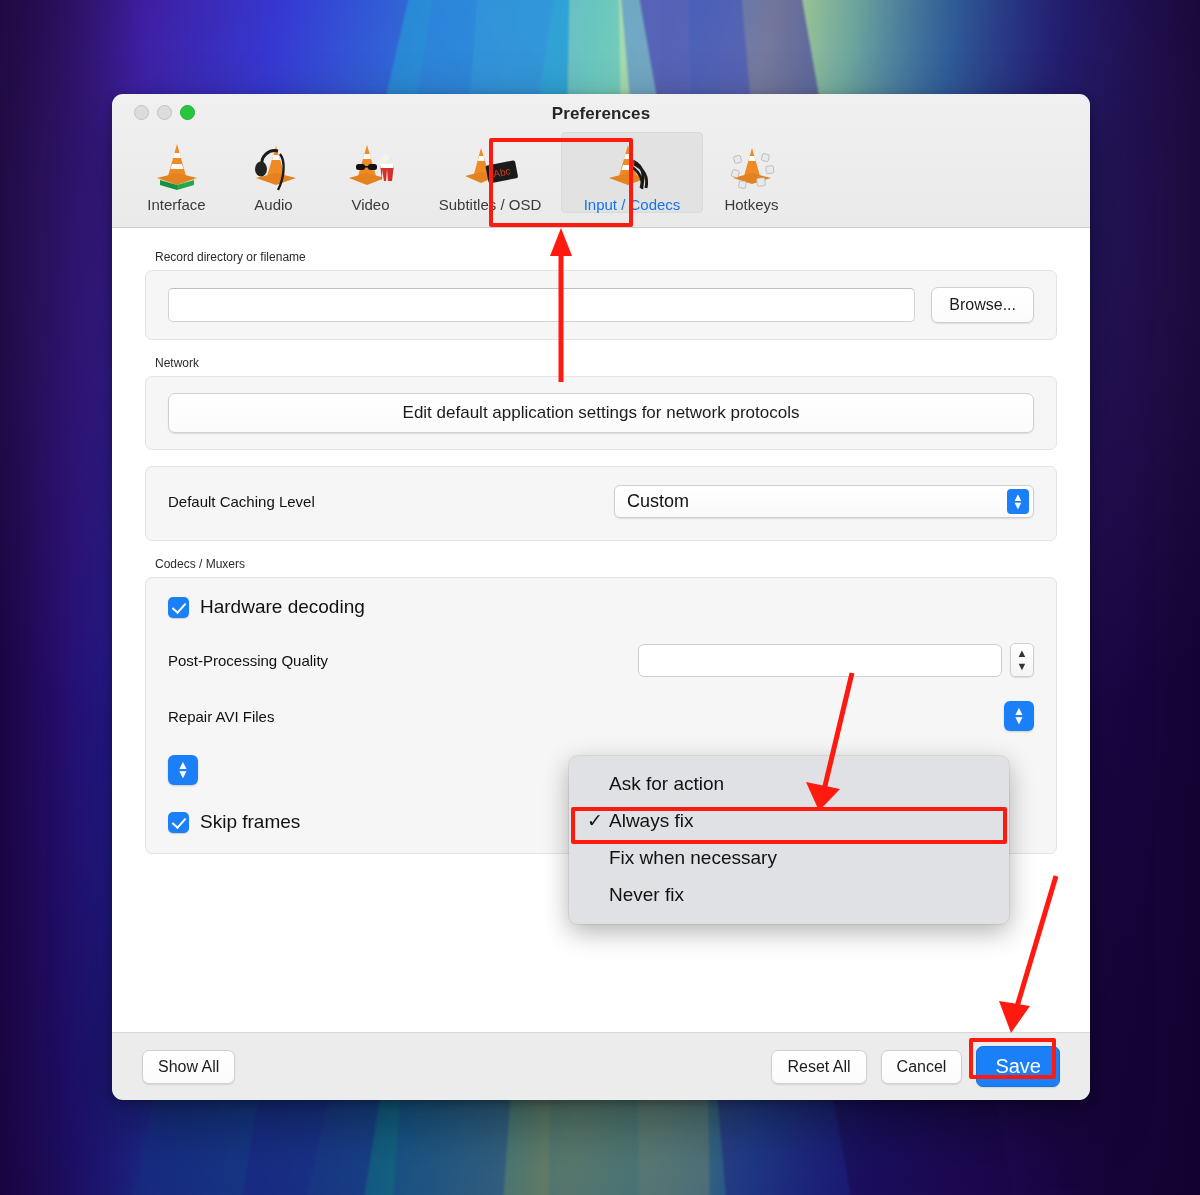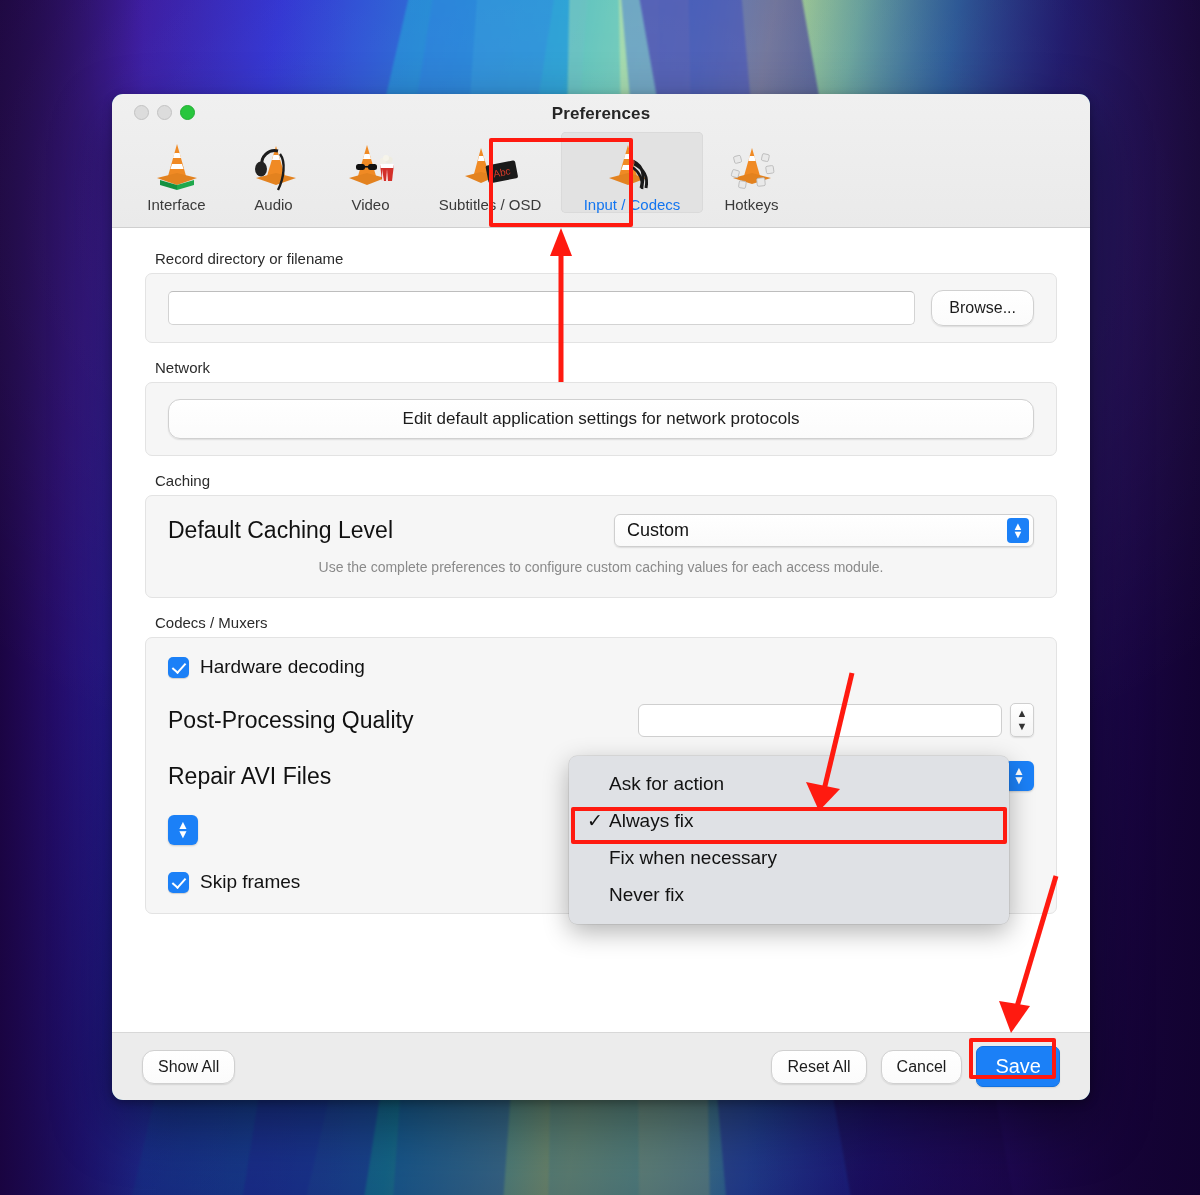--- a/index.html
+++ b/index.html
@@ -82,49 +82,49 @@
   .tablabel { font-size: 15px; color: #3a3a3a; margin-top: 2px; white-space: nowrap; }
   .tabitem.sel .tablabel { color: #1275f0; }
   .tabitem.wide { width: 142px; }
 
   
   #content {
     flex: 1 1 auto; background: #ffffff;
     padding: 22px 33px 8px 33px;
     position: relative;
   }
-  .sec-title { font-size: 15px; color: #2b2b2b; margin: 0 0 6px 10px; }
+  .sec-title { font-size: 12px; color: #2b2b2b; margin: 0 0 6px 10px; }
   .panel {
     background: #f6f6f6;
     border: 1px solid #e3e3e3;
     border-radius: 7px;
     padding: 16px 22px;
   }
   .row { display: flex; align-items: center; }
 
   .textfield {
     flex: 1 1 auto; height: 34px;
     background: #fff; border: 1px solid #d3d3d3;
     border-top-color: #bdbdbd;
     border-radius: 5px;
   }
   .btn {
     background: linear-gradient(#ffffff,#fbfbfb);
     border: 1px solid #d0d0d0;
-    border-radius: 12px;
+    border-radius: 7px;
     font-size: 16px; color: #1c1c1c;
     padding: 7px 15px;
     box-shadow: 0 1px 1.5px rgba(0,0,0,.10);
     font-family: "Liberation Sans", sans-serif;
     white-space: nowrap;
   }
   #browse-btn { margin-left: 16px; padding: 8px 17px; }
   #net-btn { width: 100%; text-align: center; padding: 9px 18px; font-size: 17px; }
 
-  .big-label { font-size: 23px; color: #111; }
+  .big-label { font-size: 15px; color: #111; }
   .popup {
     position: relative;
     width: 420px; height: 33px;
     background: linear-gradient(#ffffff,#fafafa);
     border: 1px solid #cfcfcf; border-radius: 6px;
     box-shadow: 0 1px 1.5px rgba(0,0,0,.10);
     display: flex; align-items: center;
     padding-left: 12px;
     font-size: 18px; color: #111;
   }
@@ -350,33 +350,31 @@
       </div>
 
       <div style="margin-top:16px">
         <div class="sec-title">Network</div>
         <div class="panel">
           <button class="btn" id="net-btn">Edit default application settings for network protocols</button>
         </div>
       </div>
 
       <div style="margin-top:16px">
-        <div class="sec-title">Caching</div>
         <div class="panel" style="padding:18px 22px 22px">
           <div class="row" style="justify-content:space-between">
             <div class="big-label">Default Caching Level</div>
             <div class="popup">
               <span>Custom</span>
               <span class="chev">
                   <span>▲</span>
                   <span>▼</span>
                 </span>
             </div>
           </div>
-          <div class="hint">Use the complete preferences to configure custom caching values for each access module.</div>
         </div>
       </div>
 
       <div style="margin-top:16px">
         <div class="sec-title">Codecs / Muxers</div>
         <div class="panel" style="padding:18px 22px 20px">
 
           <div class="cbrow">
             <span class="cb"></span>
             <span class="cb-label">Hardware decoding</span>

